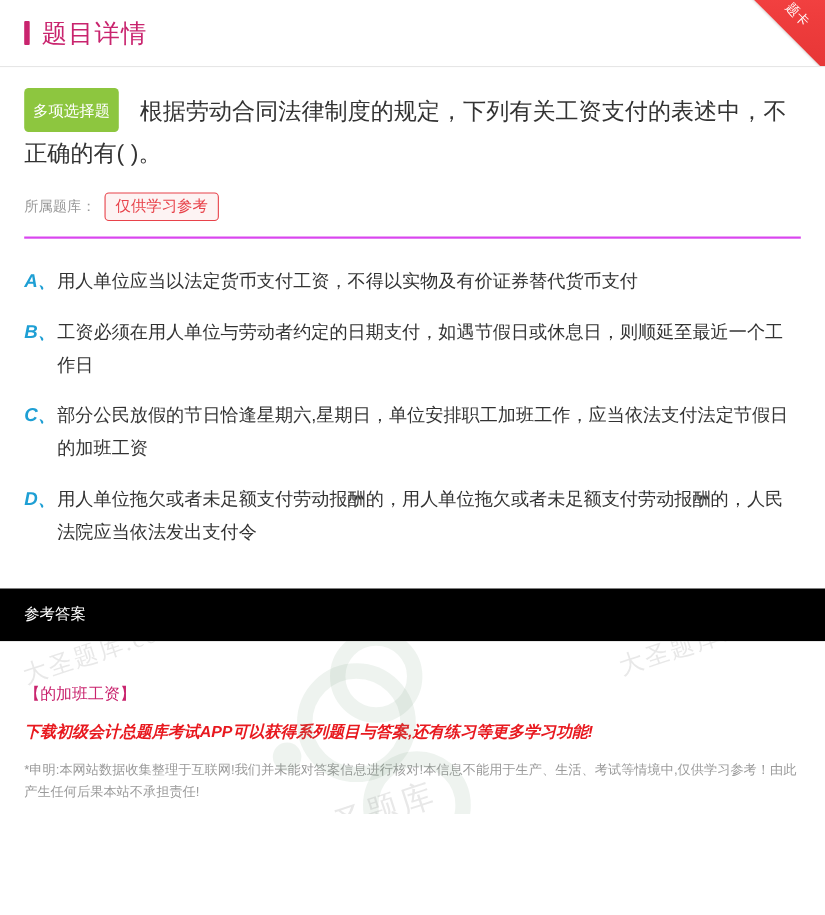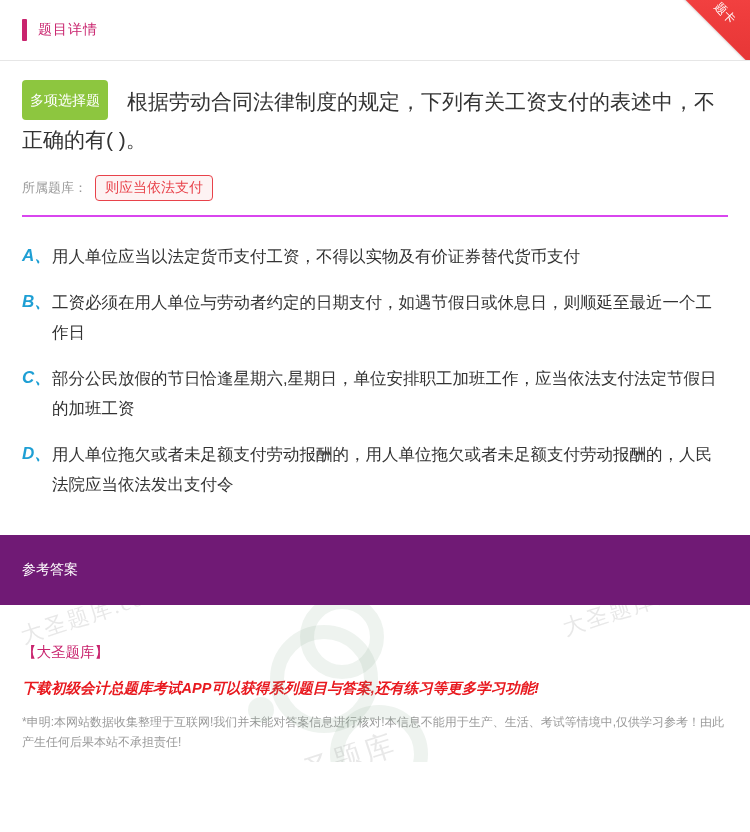--- a/index.html
+++ b/index.html
@@ -24,21 +24,21 @@
     overflow: hidden;
   }
   .header-bar {
     width: 5px;
     height: 22px;
     background: #c9246e;
     margin-left: 22px;
     border-radius: 1px;
   }
   .header-title {
-    font-size: 14px;
+    font-size: 23px;
     color: #c9246e;
     margin-left: 11px;
     letter-spacing: 1px;
     font-weight: normal;
   }
   .corner-ribbon {
     position: absolute;
     top: -30px;
     right: -48px;
     width: 140px;
@@ -118,22 +118,22 @@
     font-weight: bold;
     font-size: 17px;
     min-width: 30px;
     flex-shrink: 0;
   }
   .opt-text {
     flex: 1;
   }
   
   .answer-bar {
-    height: 70px;
-    background: #701a75;
+    height: 48px;
+    background: #000000;
     display: flex;
     align-items: center;
     justify-content: space-between;
     padding: 0 22px;
     box-sizing: border-box;
     margin-top: 10px;
   }
   .answer-bar .left {
     color: #ffffff;
     font-size: 14px;
@@ -219,21 +219,21 @@
   <div class="corner-ribbon"></div>
   <div class="corner-text">题卡</div>
 </div>
 
 <div class="question-area">
   <div class="q-line">
     <span class="tag-type">多项选择题</span><span>根据劳动合同法律制度的规定，下列有关工资支付的表述中，不正确的有( )。</span>
   </div>
   <div class="bank-row">
     <span class="bank-label">所属题库：</span>
-    <span class="bank-name">则应当依法支付</span>
+    <span class="bank-name">仅供学习参考</span>
   </div>
 </div>
 
 <div class="options">
   <div class="option">
     <span class="opt-letter">A、</span>
     <span class="opt-text">用人单位应当以法定货币支付工资，不得以实物及有价证券替代货币支付</span>
   </div>
   <div class="option">
     <span class="opt-letter">B、</span>
@@ -259,17 +259,17 @@
   <div class="wm-dot" style="width:26px;height:26px;left:248px;top:92px;"></div>
   <div class="wm-circle" style="width:70px;height:70px;left:330px;top:100px;"></div>
   <div class="wm-dot" style="width:18px;height:18px;left:318px;top:160px;"></div>
 
   <div class="wm" style="left:560px;top:-14px;">大圣题库.com</div>
   <div class="wm" style="left:18px;top:-6px;">大圣题库.com</div>
   <div class="wm" style="left:270px;top:138px;font-size:30px;">大圣题库</div>
   <div class="wm" style="left:600px;top:180px;">大圣题库.com</div>
 
 
-  <div class="expl-head">【大圣题库】</div>
+  <div class="expl-head">【的加班工资】</div>
 
   <div class="promo">下载初级会计总题库考试APP可以获得系列题目与答案,还有练习等更多学习功能!</div>
   <div class="disclaimer">*申明:本网站数据收集整理于互联网!我们并未能对答案信息进行核对!本信息不能用于生产、生活、考试等情境中,仅供学习参考！由此产生任何后果本站不承担责任!</div>
 </div>
 
 </body></html>

